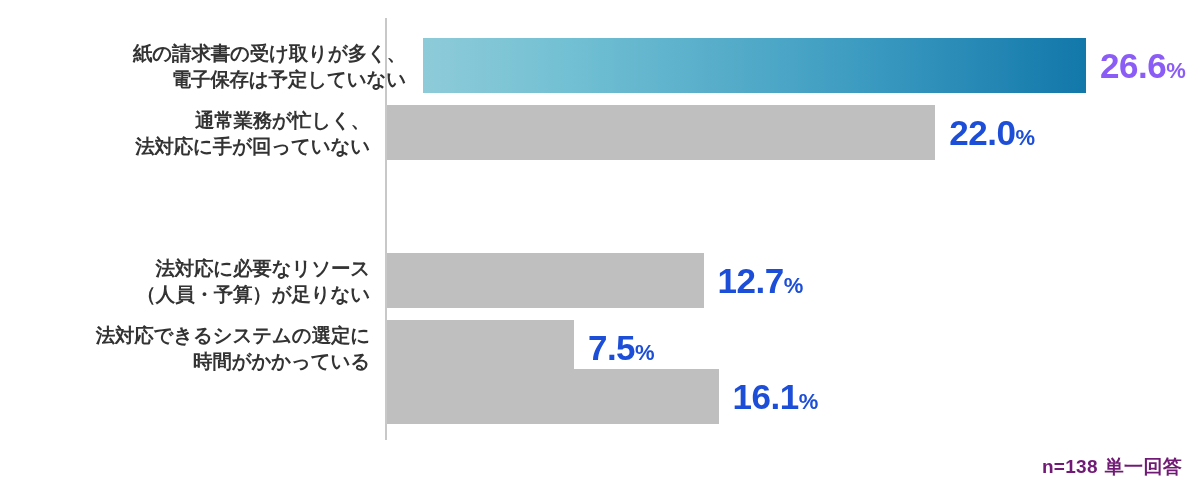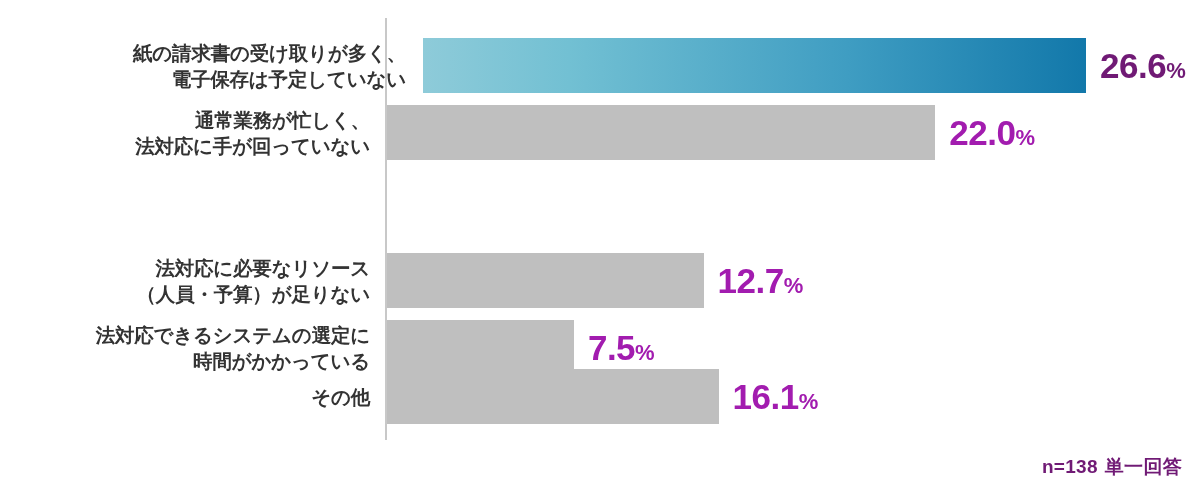--- a/index.html
+++ b/index.html
@@ -82,33 +82,33 @@
   }
 
   .bar.accent {
     background: linear-gradient(to right, #8ecbd9 0%, #72c0d3 22%, #3f9dc2 64%, #1278aa 100%);
   }
 
   .value {
     margin-left: 14px;
     font-size: 35px;
     font-weight: bold;
-    color: #a21caf;
+    color: #1d4ed8;
     line-height: 1;
     white-space: nowrap;
     letter-spacing: -0.5px;
   }
 
   .value .pct {
     font-size: 22px;
     letter-spacing: 0;
   }
 
   .value.accent {
-    color: #701a75;
+    color: #8b5cf6;
   }
 
   
   .footnote {
     position: absolute;
     right: 18px;
     bottom: 16px;
     font-size: 19px;
     font-weight: bold;
     color: #701a75;
@@ -157,21 +157,20 @@
     <div class="row" style="top:320px;padding-left:24px;">
       <div class="cat-label">法対応できるシステムの選定に
 時間がかかっている</div>
       <div class="bar-wrap">
         <div class="bar" style="width: 186.936px;"></div>
         <div class="value"><span>7.5</span><span class="pct">%</span></div>
       </div>
     </div>
 
     <div class="row" style="top:369px;">
-      <div class="cat-label">その他</div>
       <div class="bar-wrap">
         <div class="bar" style="width: 331.5px;"></div>
         <div class="value"><span>16.1</span><span class="pct">%</span></div>
       </div>
     </div>
 
   </div>
 
   <div class="footnote">
     <span class="n-val">n=138</span><span>単一回答</span>

